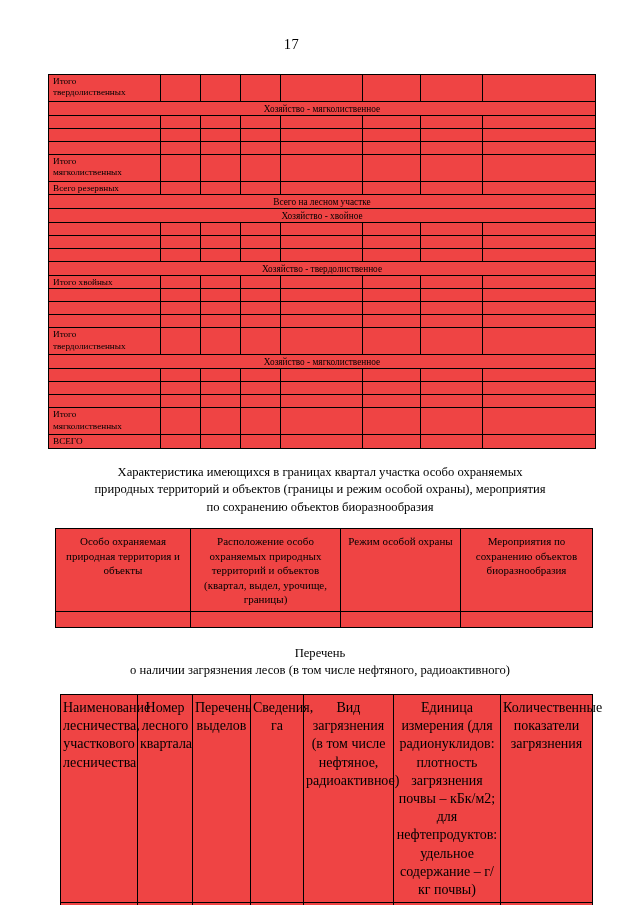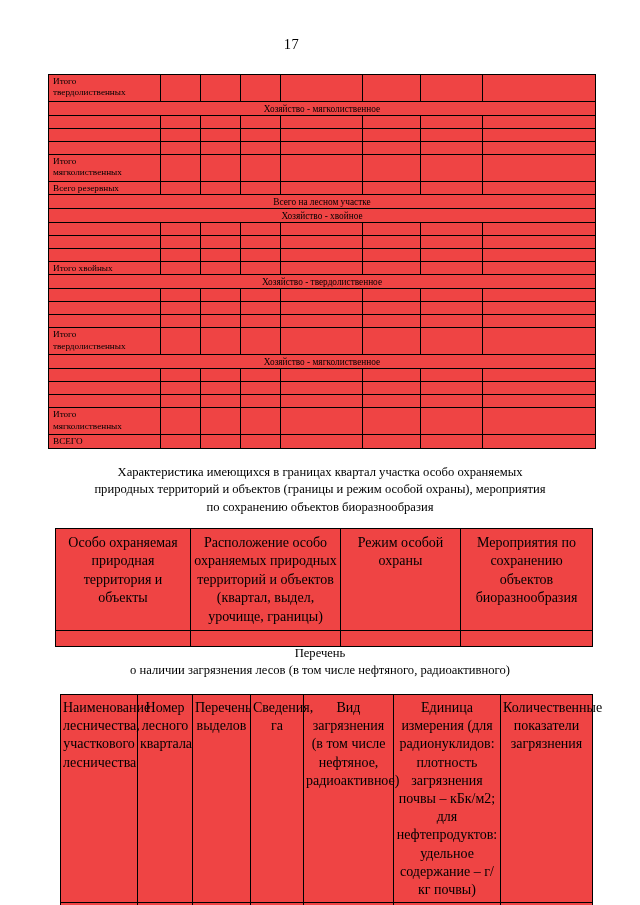--- a/index.html
+++ b/index.html
@@ -105,21 +105,21 @@
   #table-protected {
     top: 528px;
     left: 55px;
     width: 537px;
   }
   #table-protected th {
     text-align: center;
     vertical-align: top;
     padding: 5px 3px 4px 3px;
     height: 74px;
-    font-size: 14px;
+    font-size: 11px;
     line-height: 1.32;
   }
   #table-protected td.empty-row {
     height: 16px;
   }
 
   
   #table-pollution {
     top: 694px;
     left: 60px;
@@ -258,31 +258,31 @@
           <td class="blank"></td>
           <td class="blank"></td>
           <td class="blank"></td>
           <td class="blank"></td>
           <td class="blank"></td>
           <td class="blank"></td>
           <td class="blank"></td>
           <td class="blank"></td>
         </tr>
         <tr>
+          <td class="section" colspan="8">Хозяйство - твердолиственное</td>
+        </tr>
+        <tr>
           <td class="lbl">Итого хвойных</td>
           <td class="blank"></td>
           <td class="blank"></td>
           <td class="blank"></td>
           <td class="blank"></td>
           <td class="blank"></td>
           <td class="blank"></td>
           <td class="blank"></td>
-        </tr>
-        <tr>
-          <td class="section" colspan="8">Хозяйство - твердолиственное</td>
         </tr>
         <tr>
           <td class="blank"></td>
           <td class="blank"></td>
           <td class="blank"></td>
           <td class="blank"></td>
           <td class="blank"></td>
           <td class="blank"></td>
           <td class="blank"></td>
           <td class="blank"></td>

